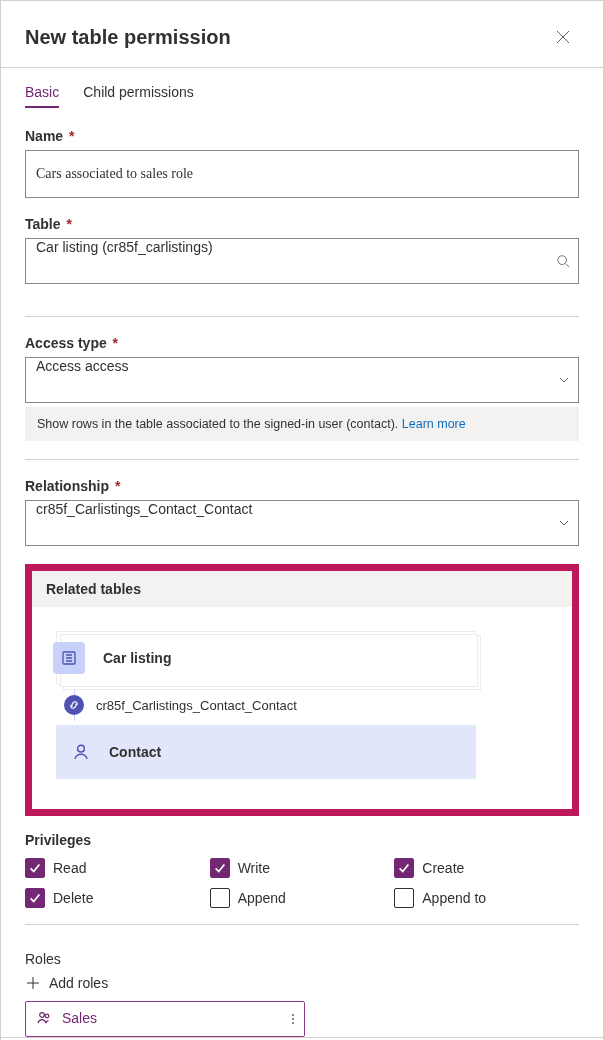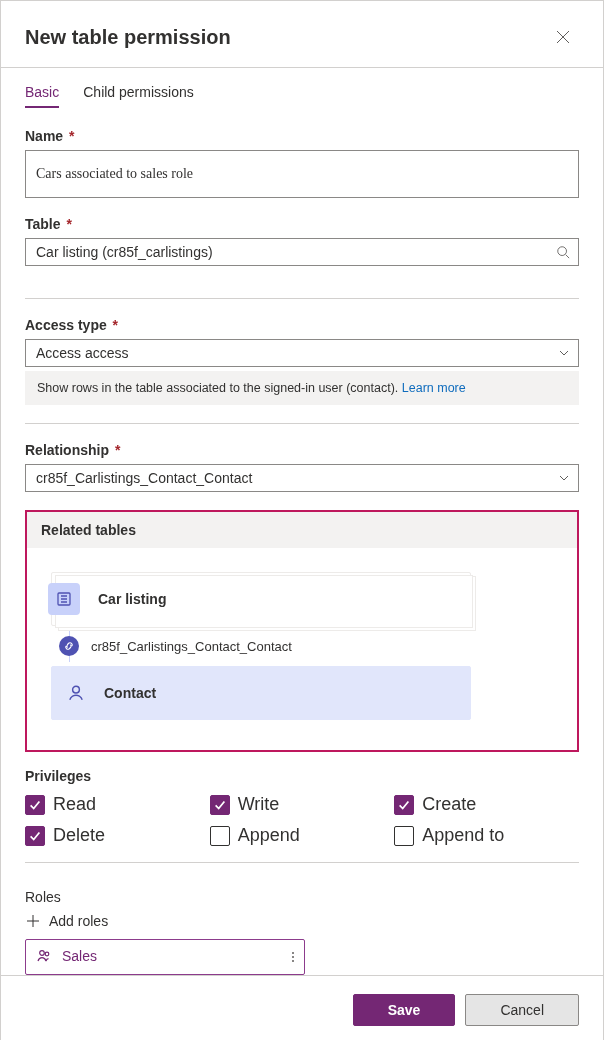--- a/index.html
+++ b/index.html
@@ -48,46 +48,46 @@
     border: 1px solid var(--border);
     padding: 0 10px;
     font-size: 14px;
     font-family: Liberation Serif, serif;
     color: var(--text);
     background: #fff;
     outline: none;
   }
   .combo {
     width: 100%;
-    height: 28px;
+    height: 46px;
     border: 1px solid var(--border);
     padding: 0 19px 0 10px;
     font-size: 14px;
     font-family: inherit;
     color: var(--text);
     background: #fff;
     display: flex;
-    align-items: center;
+    align-items: flex-start;
     position: relative;
     cursor: pointer;
   }
   .combo .right-icon { position:absolute; right:8px; top:50%; transform:translateY(-50%); color:#605e5c; display:flex; }
   hr.inner-sep { border:none; border-top:1px solid var(--border-light); margin: 14px 0 18px 0; }
 
   .info-bar {
     background: var(--bg-gray);
     padding: 10px 12px;
     font-size: 12.5px;
     color: var(--text);
     margin-top: -6px;
     margin-bottom: 4px;
   }
   .info-bar a { color: var(--link); text-decoration:none; cursor:pointer; }
 
-  .related-box { border: 2px solid #be185d; }
+  .related-box { border: 7px solid #be185d; }
   .related-header { background: var(--bg-gray); padding: 10px 14px; font-size: 14px; font-weight:600; }
   .related-body { padding: 24px 24px 30px 24px; }
 
   .rel-card {
     display:flex; align-items:center; gap:12px;
     background:#fff; border:1px solid #edebe9; border-radius:2px;
     padding:10px 14px; font-size:14px; font-weight:600;
     position:relative;
     width: 420px;
   }
@@ -101,21 +101,21 @@
     width:32px; height:32px; border-radius:4px; display:flex; align-items:center; justify-content:center; flex-shrink:0;
   }
   .rel-icon.table { background: var(--bg-blue); color:#4f52b2; position:relative; left:-18px; margin-right:-12px; }
   .rel-icon.contact { background: var(--bg-blue); color:#4f52b2; }
 
   .rel-link-row { display:flex; align-items:center; gap:12px; margin: 10px 0 10px 8px; font-size:13px; font-weight:400; position:relative; }
   .rel-link-icon { width:20px; height:20px; border-radius:50%; background:#4f52b2; color:#fff; display:flex; align-items:center; justify-content:center; flex-shrink:0; }
 
   .privs { margin-top: 16px; }
   .priv-grid { display:flex; flex-wrap:wrap; margin-top:10px; }
-  .priv-item { width:33.33%; display:flex; align-items:center; gap:8px; margin-bottom:10px; font-size:18px; cursor:pointer; }
+  .priv-item { width:33.33%; display:flex; align-items:center; gap:8px; margin-bottom:10px; font-size:14px; cursor:pointer; }
   .chk {
     width:20px; height:20px; border:1px solid var(--text); border-radius:2px; display:flex; align-items:center; justify-content:center; flex-shrink:0;
   }
   .chk.checked { background: var(--purple); border-color: var(--purple); color:#fff; }
   .chk svg { width:14px; height:14px; }
 
   .roles-sec { margin-top: 8px; }
   .add-roles { display:flex; align-items:center; gap:8px; font-size:14px; margin-top:8px; cursor:pointer; color:var(--text); }
   .add-roles svg { width:16px; height:16px; }
   .role-chip {

